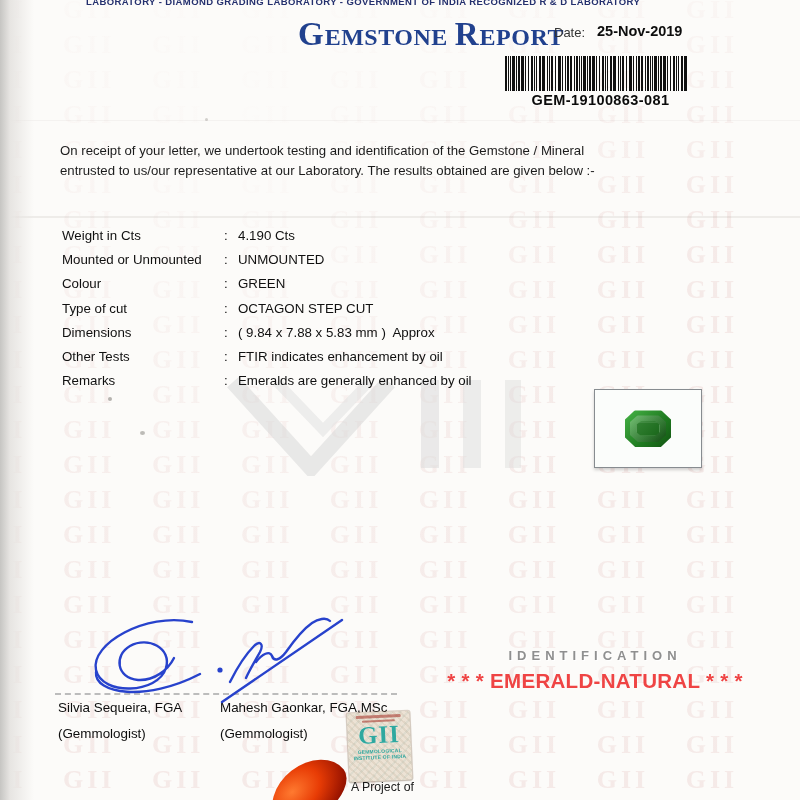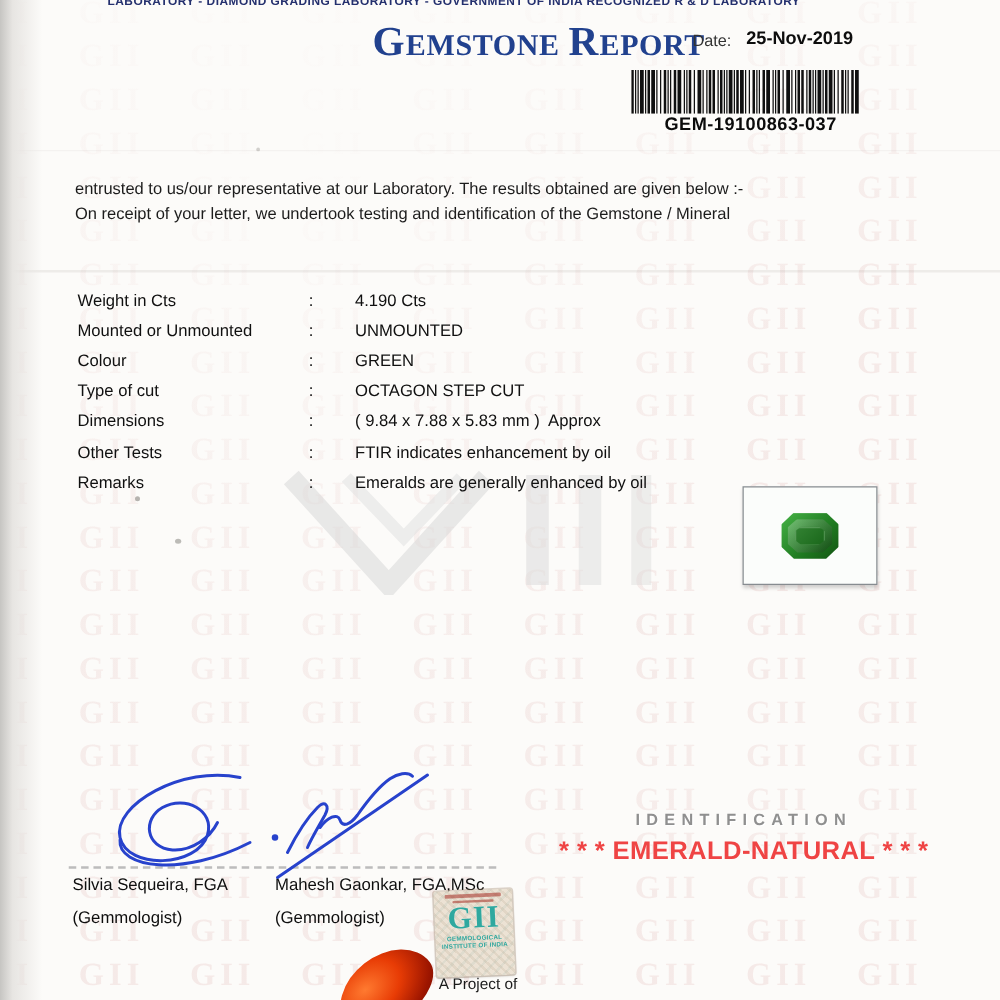--- a/index.html
+++ b/index.html
@@ -43,21 +43,21 @@
   .barcode{position:absolute;left:505px;top:56px;width:190px;height:35px;z-index:4;overflow:hidden;white-space:nowrap;}
   .barcode i{display:inline-block;height:100%;background:#101010;vertical-align:top;}
   .barcode-num{position:absolute;left:503px;top:92px;width:195px;z-index:4;text-align:center;
       font-size:14.5px;font-weight:bold;letter-spacing:.4px;color:#0b0b0b;}
 
   .intro{position:absolute;left:60px;top:141px;width:570px;z-index:4;font-size:13.2px;
       line-height:19.5px;color:#1c1c1c;}
   .intro span{display:block;}
 
   .fields{position:absolute;left:62px;top:228px;z-index:4;font-size:13.3px;color:#101010;}
-  .field-row{display:flex;height:24.2px;align-items:center;gap:23px;}
+  .field-row{display:flex;height:24.2px;align-items:flex-start;}
   .f-label{width:162px;}
   .f-colon{width:14px;}
   .f-value{white-space:pre;}
 
   .photo{position:absolute;left:594px;top:389px;width:106px;height:77px;z-index:4;background:#fbfdfb;
       border:1px solid #878c90;box-shadow:0 2px 3px rgba(0,0,0,.18);}
   .gem{position:absolute;left:50%;top:50%;width:46px;height:37px;transform:translate(-50%,-50%);
       background:linear-gradient(135deg,#46b446 0%,#2f9130 35%,#1f7a20 60%,#125312 100%);
       clip-path:polygon(22% 0,78% 0,100% 26%,100% 74%,78% 100%,22% 100%,0 74%,0 26%);}
   .gem::before{content:"";position:absolute;inset:5px;clip-path:polygon(22% 0,78% 0,100% 26%,100% 74%,78% 100%,22% 100%,0 74%,0 26%);
@@ -118,25 +118,25 @@
   </svg>
 
   <div class="top-line">LABORATORY - DIAMOND GRADING LABORATORY - GOVERNMENT OF INDIA RECOGNIZED R &amp; D LABORATORY</div>
 
   <div class="title"><span class="cap">G</span><span class="sc">EMSTONE</span><span class="cap sp">R</span><span class="sc">EPORT</span></div>
 
   <div class="date-label">Date:</div>
   <div class="date-value">25-Nov-2019</div>
 
   <div class="barcode"><i style="width:2px;margin-right:1px"></i><i style="width:1px;margin-right:1px"></i><i style="width:1px;margin-right:1px"></i><i style="width:3px;margin-right:1px"></i><i style="width:1px;margin-right:1px"></i><i style="width:2px;margin-right:1px"></i><i style="width:3px;margin-right:1px"></i><i style="width:1px;margin-right:2px"></i><i style="width:1px;margin-right:2px"></i><i style="width:2px;margin-right:1px"></i><i style="width:1px;margin-right:1px"></i><i style="width:1px;margin-right:2px"></i><i style="width:2px;margin-right:1px"></i><i style="width:3px;margin-right:2px"></i><i style="width:1px;margin-right:1px"></i><i style="width:1px;margin-right:1px"></i><i style="width:2px;margin-right:2px"></i><i style="width:1px;margin-right:2px"></i><i style="width:3px;margin-right:1px"></i><i style="width:1px;margin-right:2px"></i><i style="width:1px;margin-right:1px"></i><i style="width:2px;margin-right:1px"></i><i style="width:2px;margin-right:2px"></i><i style="width:1px;margin-right:1px"></i><i style="width:2px;margin-right:1px"></i><i style="width:1px;margin-right:1px"></i><i style="width:1px;margin-right:1px"></i><i style="width:3px;margin-right:1px"></i><i style="width:1px;margin-right:1px"></i><i style="width:2px;margin-right:1px"></i><i style="width:3px;margin-right:1px"></i><i style="width:1px;margin-right:2px"></i><i style="width:1px;margin-right:2px"></i><i style="width:2px;margin-right:1px"></i><i style="width:1px;margin-right:1px"></i><i style="width:1px;margin-right:2px"></i><i style="width:2px;margin-right:1px"></i><i style="width:3px;margin-right:2px"></i><i style="width:1px;margin-right:1px"></i><i style="width:1px;margin-right:1px"></i><i style="width:2px;margin-right:2px"></i><i style="width:1px;margin-right:2px"></i><i style="width:3px;margin-right:1px"></i><i style="width:1px;margin-right:2px"></i><i style="width:1px;margin-right:1px"></i><i style="width:2px;margin-right:1px"></i><i style="width:2px;margin-right:2px"></i><i style="width:1px;margin-right:1px"></i><i style="width:2px;margin-right:1px"></i><i style="width:1px;margin-right:1px"></i><i style="width:1px;margin-right:1px"></i><i style="width:3px;margin-right:1px"></i><i style="width:1px;margin-right:1px"></i><i style="width:2px;margin-right:1px"></i><i style="width:3px;margin-right:1px"></i><i style="width:1px;margin-right:2px"></i><i style="width:1px;margin-right:2px"></i><i style="width:2px;margin-right:1px"></i><i style="width:1px;margin-right:1px"></i><i style="width:1px;margin-right:2px"></i><i style="width:2px;margin-right:1px"></i><i style="width:3px;margin-right:2px"></i></div>
-  <div class="barcode-num">GEM-19100863-037</div>
+  <div class="barcode-num">GEM-19100863-081</div>
 
   <div class="intro">
+    <span>On receipt of your letter, we undertook testing and identification of the Gemstone / Mineral</span>
     <span>entrusted to us/our representative at our Laboratory. The results obtained are given below :-</span>
-    <span>On receipt of your letter, we undertook testing and identification of the Gemstone / Mineral</span>
   </div>
 
   <div class="fields">
     <div class="field-row">
       <span class="f-label">Weight in Cts</span>
         <span class="f-colon">:</span>
         <span class="f-value">4.190 Cts</span>
     </div>
     <div class="field-row">
       <span class="f-label">Mounted or Unmounted</span>

